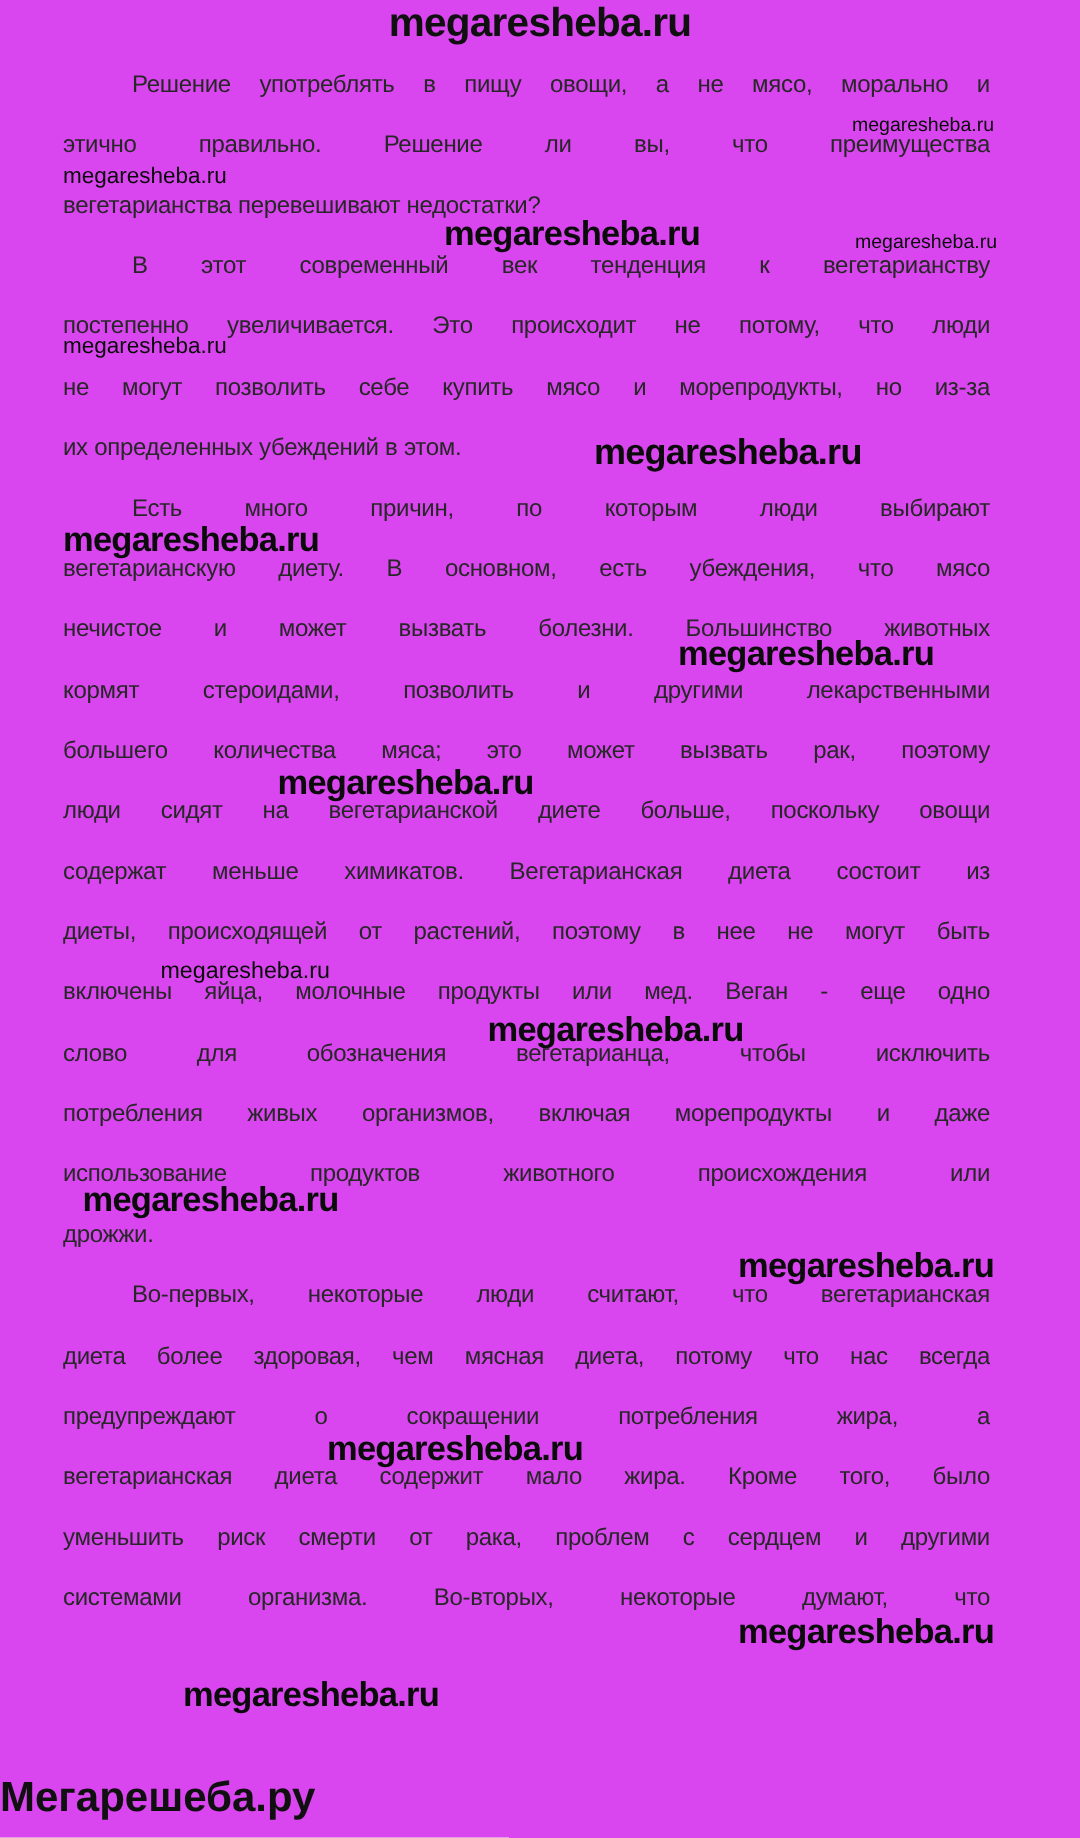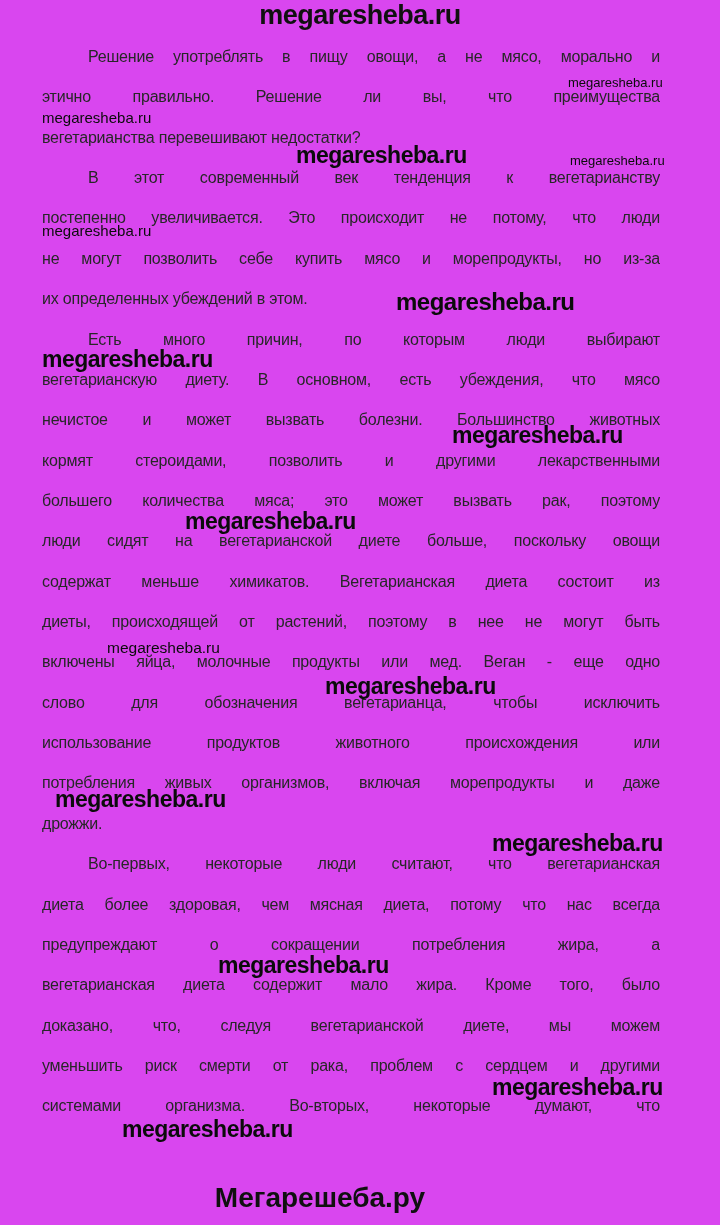--- a/index.html
+++ b/index.html
@@ -16,21 +16,21 @@
   .line{
     height:40.37px;line-height:40.37px;font-size:16px;letter-spacing:-0.2px;
     text-align:justify;text-align-last:justify;overflow:hidden;
   }
   .line.first{text-indent:46px;}
   .line.last{text-align-last:left;}
   .wm{position:absolute;color:#0b0b0b;line-height:1;white-space:nowrap;}
   .wm.small{font-size:15px;font-weight:400;}
   .wm.bold{font-size:23px;font-weight:700;letter-spacing:-0.5px;}
   .doc-footer{
-    position:absolute;top:1183px;left:8px;width:624px;text-align:center;
+    position:absolute;top:1183px;left:0;width:624px;
     font-size:28px;font-weight:bold;color:#101010;line-height:1.1;
   }
 </style>
 </head>
 <body>
 
 <div class="page">
 
   <div class="doc-title">megaresheba.ru</div>
 
@@ -50,30 +50,29 @@
       <div class="line first">Есть много причин, по которым люди выбирают</div>
       <div class="line">вегетарианскую диету. В основном, есть убеждения, что мясо</div>
       <div class="line">нечистое и может вызвать болезни. Большинство животных</div>
       <div class="line">кормят стероидами, позволить и другими лекарственными</div>
       <div class="line">большего количества мяса; это может вызвать рак, поэтому</div>
       <div class="line">люди сидят на вегетарианской диете больше, поскольку овощи</div>
       <div class="line">содержат меньше химикатов. Вегетарианская диета состоит из</div>
       <div class="line">диеты, происходящей от растений, поэтому в нее не могут быть</div>
       <div class="line">включены яйца, молочные продукты или мед. Веган - еще одно</div>
       <div class="line">слово для обозначения вегетарианца, чтобы исключить</div>
+      <div class="line">потребления живых организмов, включая морепродукты и даже</div>
       <div class="line">использование продуктов животного происхождения или</div>
-      <div class="line">потребления живых организмов, включая морепродукты и даже</div>
       <div class="line last">дрожжи.</div>
     </div>
     <div class="para">
       <div class="line first">Во-первых, некоторые люди считают, что вегетарианская</div>
       <div class="line">диета более здоровая, чем мясная диета, потому что нас всегда</div>
       <div class="line">предупреждают о сокращении потребления жира, а</div>
       <div class="line">вегетарианская диета содержит мало жира. Кроме того, было</div>
-      <div class="line">доказано, что, следуя вегетарианской диете, мы можем</div>
       <div class="line">уменьшить риск смерти от рака, проблем с сердцем и другими</div>
       <div class="line">системами организма. Во-вторых, некоторые думают, что</div>
     </div>
   </div>
 
   <div class="wm small" style="left:568px;top:76px;font-size:13px;">megaresheba.ru</div>
   <div class="wm small" style="left:42px;top:110px;">megaresheba.ru</div>
   <div class="wm bold" style="left:296px;top:144px;">megaresheba.ru</div>
   <div class="wm small" style="left:570px;top:154px;font-size:13px;">megaresheba.ru</div>
   <div class="wm small" style="left:42px;top:223px;">megaresheba.ru</div>

